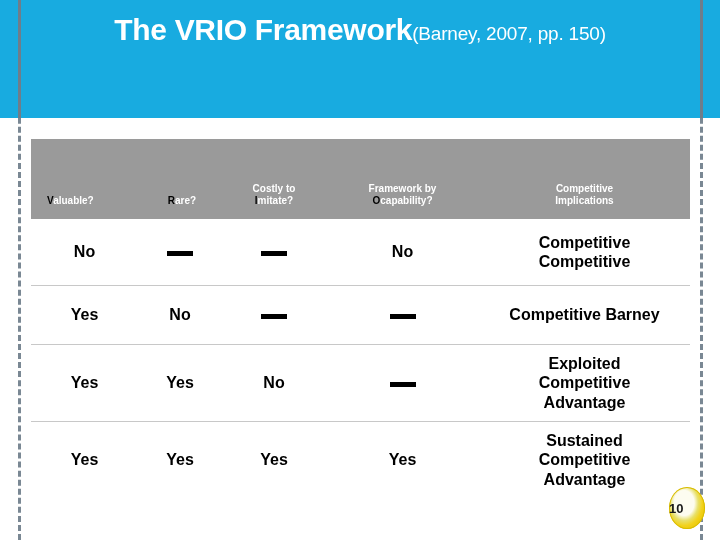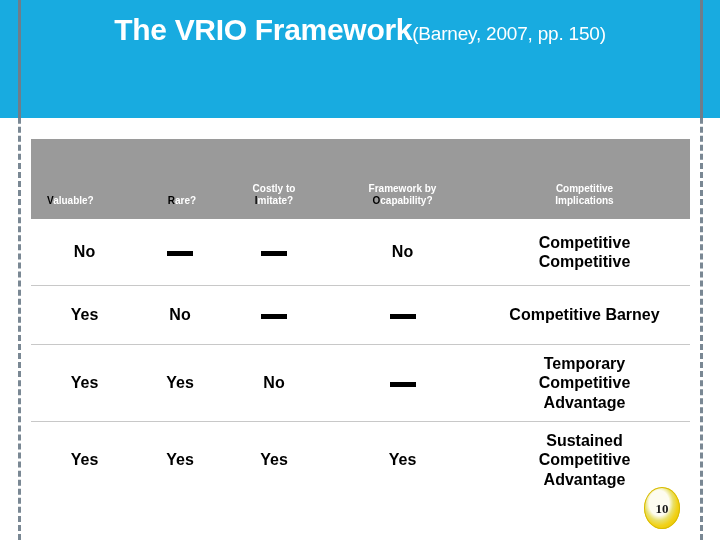--- a/index.html
+++ b/index.html
@@ -134,32 +134,30 @@
     width: 26px;
     height: 5px;
     background: #000000;
     vertical-align: middle;
   }
   .impl-line { display: block; }
 
   
   #page-badge {
     position: absolute;
-    left: 644px;
+    left: 669px;
     top: 487px;
     width: 36px;
     height: 42px;
     border-radius: 50%;
     background: radial-gradient(ellipse at 42% 38%, #fdfcf0 0%, #fdfcf0 34%, #e8e06a 48%, #f2d21a 62%, #e8c400 82%, #c9a800 100%);
     box-shadow: inset 0 0 0 1px #d8bb00;
     z-index: 8;
     display: flex;
     align-items: center;
-    justify-content: center;
-    font-family: Liberation Serif, serif;
   }
   #page-badge-text {
     font-size: 13px;
     font-weight: bold;
     color: #1a1a1a;
     line-height: 1;
   }
 </style>
 </head>
 <body>
@@ -226,21 +224,21 @@
           <td>
             <span class="impl-line">Competitive Barney</span>
           </td>
         </tr>
         <tr class="r2">
           <td>Yes</td>
           <td>Yes</td>
           <td>No</td>
           <td><span class="dash"></span></td>
           <td>
-            <span class="impl-line">Temporary</span>
+            <span class="impl-line">Exploited</span>
             <span class="impl-line">Competitive</span>
             <span class="impl-line">Advantage</span>
           </td>
         </tr>
         <tr class="r3">
           <td>Yes</td>
           <td>Yes</td>
           <td>Yes</td>
           <td>Yes</td>
           <td>

